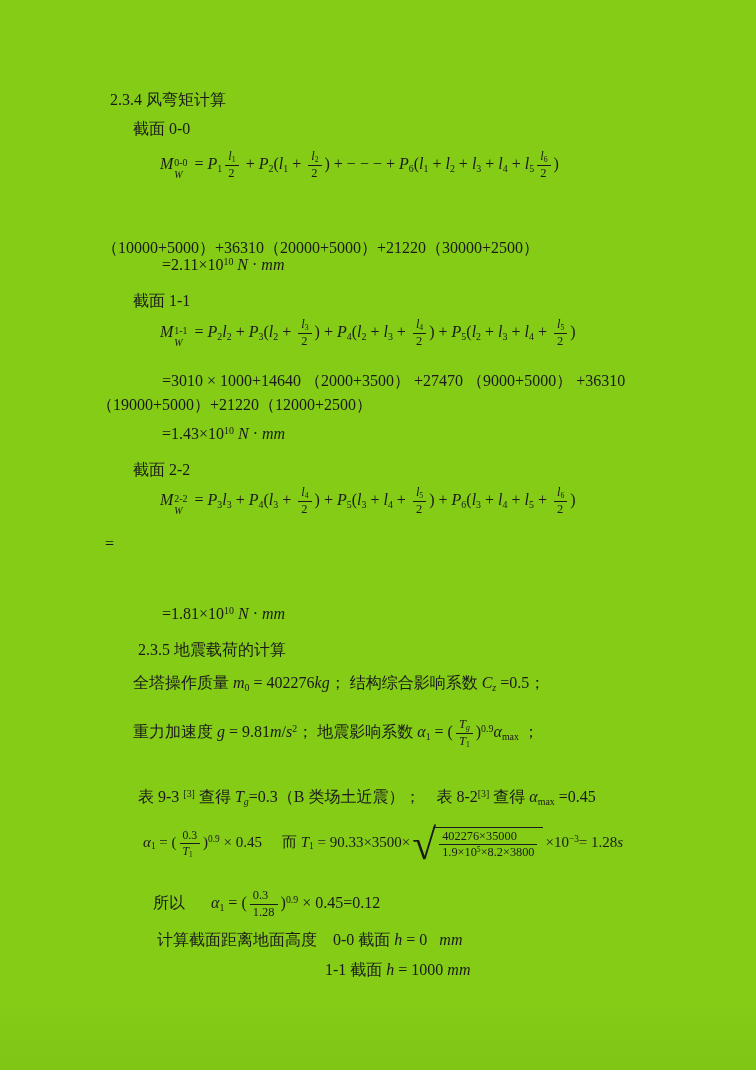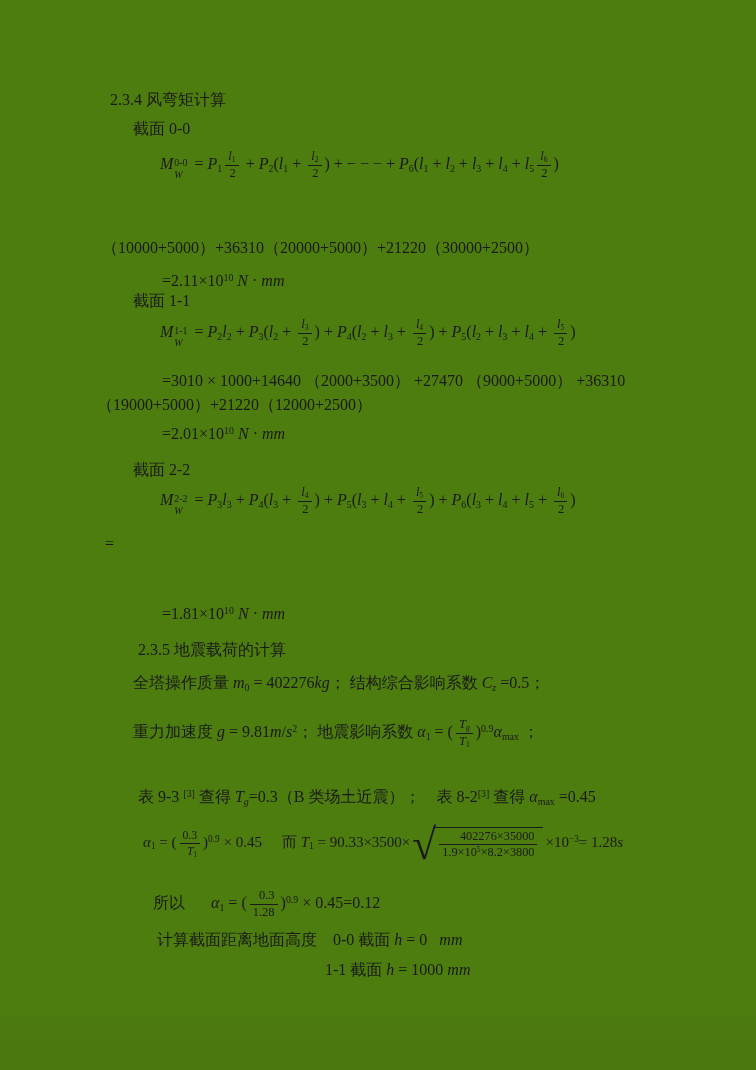--- a/index.html
+++ b/index.html
@@ -1,20 +1,20 @@
 <!DOCTYPE html>
 <html><head>
 <meta charset="utf-8">
 <style>
   html,body{margin:0;padding:0;background:#e9e9e9;}
   .page{
     position:relative;
     width:756px;height:1070px;
     margin:0 auto;
-    background:#4d7c0f;
+    background:#84cc16;
     overflow:hidden;
   }
   .page::after{ 
     content:"";position:absolute;left:0;right:0;bottom:0;height:70px;
     background:linear-gradient(to bottom, rgba(0,0,0,0), rgba(0,0,0,0.035));
     pointer-events:none;
   }
   .line{
     position:absolute;
     white-space:nowrap;
@@ -23,35 +23,35 @@
     color:#1a1a1a;
     line-height:1.25;
   }
   .it{font-style:italic;}
   sup{font-size:0.62em;vertical-align:0.55em;line-height:0;}
   sub{font-size:0.62em;vertical-align:-0.28em;line-height:0;}
   
   .stack{display:inline-block;vertical-align:-0.55em;line-height:1;text-align:left;margin:14px 3px 0 1px;}
   .stack .stk-sup,.stack .stk-sub{display:block;font-size:0.62em;line-height:1.2;}
   
-  .frac{display:inline-block;text-align:right;vertical-align:middle;margin:0 3px;font-size:0.78em;line-height:1.12;}
+  .frac{display:inline-block;text-align:left;vertical-align:middle;margin:0 3px;font-size:0.78em;line-height:1.12;}
   .frac .num{display:block;border-bottom:1px solid #1a1a1a;padding:0 3px 1px;}
   .frac .den{display:block;padding:1px 3px 0;}
   
   .sqrt{display:inline-flex;align-items:center;vertical-align:middle;margin:0 2px;}
   .sqrt .radical{font-size:2.9em;line-height:0.8;margin-right:-3px;font-weight:400;transform:translateY(1px);}
   .sqrt .radicand{display:inline-block;border-top:1.5px solid #1a1a1a;padding:2px 3px 0;}
   .sqrt .frac{font-size:0.82em;}
   
   #L1 {left:110px;top:90px;}
   #L2 {left:133px;top:119px;}
   #L3 {left:160px;top:143px;}
   #L4 {left:162px;top:202px;}
   #L5 {left:102px;top:226px;margin-top:12px;}
-  #L6 {left:162px;top:255px;margin-top:16px;}
+  #L6 {left:162px;top:255px;}
   #L7 {left:133px;top:291px;}
   #L8 {left:160px;top:311px;}
   #L9 {left:162px;top:371px;}
   #L10{left:97px; top:395px;}
   #L11{left:162px;top:424px;}
   #L12{left:133px;top:460px;}
   #L13{left:160px;top:479px;}
   #L14{left:105px;top:534px;}
   #L15{left:112px;top:561px;}
   #L16{left:162px;top:604px;}
@@ -70,21 +70,21 @@
 <div class="page">
   <div class="line" id="L1"><span>2.3.4 风弯矩计算</span></div>
   <div class="line" id="L2"><span>截面 0-0</span></div>
   <div class="line" id="L3"><span class="it">M</span><span class="stack"><span class="stk-sup"><span>0-0</span></span><span class="stk-sub"><span class="it">W</span></span></span><span> = </span><span class="it">P</span><sub>1</sub><span class="frac"><span class="num"><span class="it">l</span><sub>1</sub></span><span class="den"><span>2</span></span></span><span> + </span><span class="it">P</span><sub>2</sub><span>(</span><span class="it">l</span><sub>1</sub><span> + </span><span class="frac"><span class="num"><span class="it">l</span><sub>2</sub></span><span class="den"><span>2</span></span></span><span>) + − − − + </span><span class="it">P</span><sub>6</sub><span>(</span><span class="it">l</span><sub>1</sub><span> + </span><span class="it">l</span><sub>2</sub><span> + </span><span class="it">l</span><sub>3</sub><span> + </span><span class="it">l</span><sub>4</sub><span> + </span><span class="it">l</span><sub>5</sub><span class="frac"><span class="num"><span class="it">l</span><sub>6</sub></span><span class="den"><span>2</span></span></span><span>)</span></div>
   <div class="line" id="L5"><span>（10000+5000）+36310（20000+5000）+21220（30000+2500）</span></div>
   <div class="line" id="L6"><span>=2.11×10</span><sup>10</sup><span> </span><span class="it">N</span><span> · </span><span class="it">mm</span></div>
   <div class="line" id="L7"><span>截面 1-1</span></div>
   <div class="line" id="L8"><span class="it">M</span><span class="stack"><span class="stk-sup"><span>1-1</span></span><span class="stk-sub"><span class="it">W</span></span></span><span> = </span><span class="it">P</span><sub>2</sub><span class="it">l</span><sub>2</sub><span> + </span><span class="it">P</span><sub>3</sub><span>(</span><span class="it">l</span><sub>2</sub><span> + </span><span class="frac"><span class="num"><span class="it">l</span><sub>3</sub></span><span class="den"><span>2</span></span></span><span>) + </span><span class="it">P</span><sub>4</sub><span>(</span><span class="it">l</span><sub>2</sub><span> + </span><span class="it">l</span><sub>3</sub><span> + </span><span class="frac"><span class="num"><span class="it">l</span><sub>4</sub></span><span class="den"><span>2</span></span></span><span>) + </span><span class="it">P</span><sub>5</sub><span>(</span><span class="it">l</span><sub>2</sub><span> + </span><span class="it">l</span><sub>3</sub><span> + </span><span class="it">l</span><sub>4</sub><span> + </span><span class="frac"><span class="num"><span class="it">l</span><sub>5</sub></span><span class="den"><span>2</span></span></span><span>)</span></div>
   <div class="line" id="L9"><span>=3010 × 1000+14640 （2000+3500） +27470 （9000+5000） +36310</span></div>
   <div class="line" id="L10"><span>（19000+5000）+21220（12000+2500）</span></div>
-  <div class="line" id="L11"><span>=2.01×10</span><sup>10</sup><span> </span><span class="it">N</span><span> · </span><span class="it">mm</span></div>
+  <div class="line" id="L11"><span>=1.43×10</span><sup>10</sup><span> </span><span class="it">N</span><span> · </span><span class="it">mm</span></div>
   <div class="line" id="L12"><span>截面 2-2</span></div>
   <div class="line" id="L13"><span class="it">M</span><span class="stack"><span class="stk-sup"><span>2-2</span></span><span class="stk-sub"><span class="it">W</span></span></span><span> = </span><span class="it">P</span><sub>3</sub><span class="it">l</span><sub>3</sub><span> + </span><span class="it">P</span><sub>4</sub><span>(</span><span class="it">l</span><sub>3</sub><span> + </span><span class="frac"><span class="num"><span class="it">l</span><sub>4</sub></span><span class="den"><span>2</span></span></span><span>) + </span><span class="it">P</span><sub>5</sub><span>(</span><span class="it">l</span><sub>3</sub><span> + </span><span class="it">l</span><sub>4</sub><span> + </span><span class="frac"><span class="num"><span class="it">l</span><sub>5</sub></span><span class="den"><span>2</span></span></span><span>) + </span><span class="it">P</span><sub>6</sub><span>(</span><span class="it">l</span><sub>3</sub><span> + </span><span class="it">l</span><sub>4</sub><span> + </span><span class="it">l</span><sub>5</sub><span> + </span><span class="frac"><span class="num"><span class="it">l</span><sub>6</sub></span><span class="den"><span>2</span></span></span><span>)</span></div>
   <div class="line" id="L14"><span>=</span></div>
   <div class="line" id="L16"><span>=1.81×10</span><sup>10</sup><span> </span><span class="it">N</span><span> · </span><span class="it">mm</span></div>
   <div class="line" id="L17"><span>2.3.5 地震载荷的计算</span></div>
   <div class="line" id="L18"><span>全塔操作质量 </span><span class="it">m</span><sub>0</sub><span> = 402276</span><span class="it">kg</span><span>； 结构综合影响系数 </span><span class="it">C</span><sub class="it">z</sub><span> =0.5；</span></div>
   <div class="line" id="L19"><span>重力加速度 </span><span class="it">g</span><span> = 9.81</span><span class="it">m</span><span>/</span><span class="it">s</span><sup>2</sup><span>； 地震影响系数 </span><span class="it">α</span><sub>1</sub><span> = (</span><span class="frac"><span class="num"><span class="it">T</span><sub class="it">g</sub></span><span class="den"><span class="it">T</span><sub>1</sub></span></span><span>)</span><sup>0.9</sup><span class="it">α</span><sub>max</sub><span> ；</span></div>
   <div class="line" id="L20"><span>表 9-3 </span><sup>[3]</sup><span> 查得 </span><span class="it">T</span><sub class="it">g</sub><span>=0.3（B 类场土近震）；</span><span style="display: inline-block; width: 16px;"></span><span>表 8-2</span><sup>[3]</sup><span> 查得 </span><span class="it">α</span><sub>max</sub><span> =0.45</span></div>
   <div class="line" id="L21"><span class="it">α</span><sub>1</sub><span> = (</span><span class="frac"><span class="num"><span>0.3</span></span><span class="den"><span class="it">T</span><sub>1</sub></span></span><span>)</span><sup>0.9</sup><span> × 0.45</span><span style="display: inline-block; width: 20px;"></span><span>而 </span><span class="it">T</span><sub>1</sub><span> = 90.33×3500×</span><span class="sqrt">
         <span class="radical">√</span>

